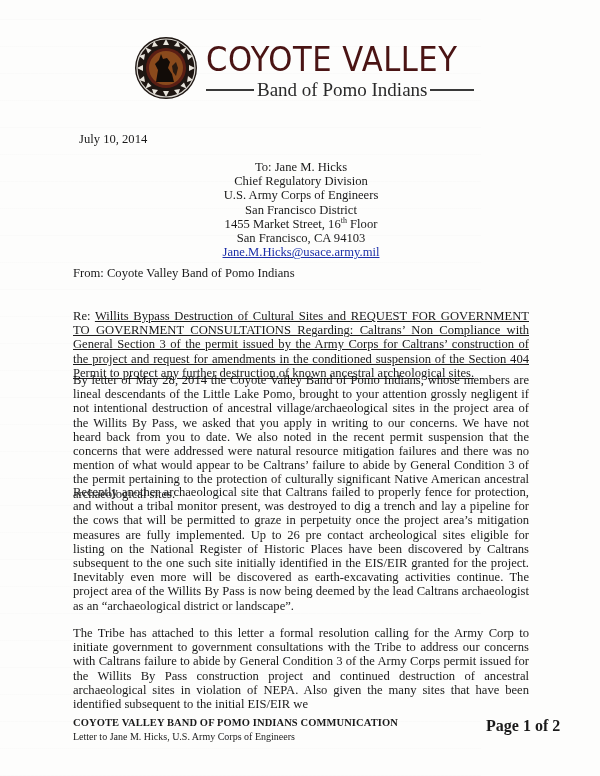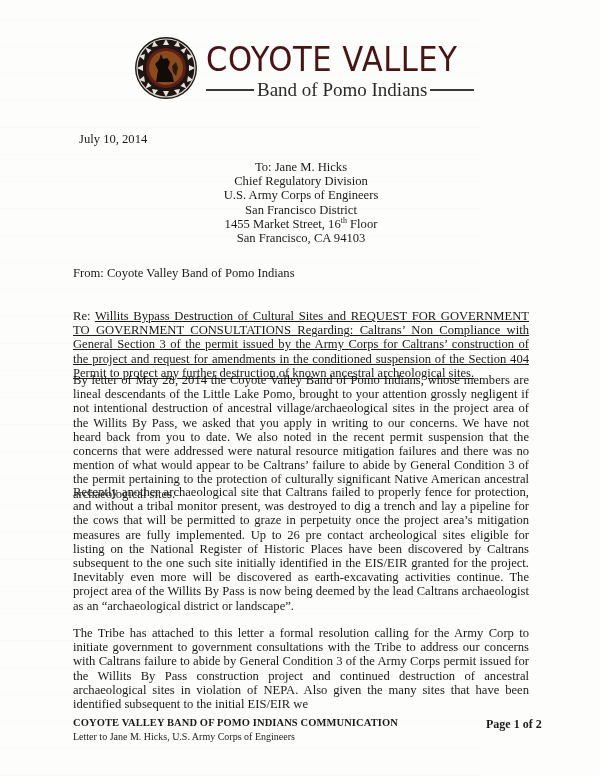--- a/index.html
+++ b/index.html
@@ -59,21 +59,21 @@
     position: absolute; left: 73px; top: 717px;
     font-family: "Liberation Serif", serif; font-weight: bold; font-size: 10.5px;
     letter-spacing: 0.1px; white-space: nowrap;
   }
   .footer-sub {
     position: absolute; left: 73px; top: 731px;
     font-size: 10px; white-space: nowrap;
   }
   .page-no {
     position: absolute; left: 486px; top: 717px;
-    font-weight: bold; font-size: 12px; white-space: nowrap;
+    font-weight: bold; font-size: 16px; white-space: nowrap;
   }
 </style>
 </head>
 <body>
 
 <div class="page">
 
   <div class="letterhead">
     <svg class="seal" viewBox="0 0 64 64">
       <circle cx="32" cy="32" r="31" fill="#1e1612"></circle>
@@ -111,20 +111,21 @@
 
   <div class="text date">July 10, 2014</div>
 
   <div class="text address">
     <span class="line">To: Jane M. Hicks</span>
     <span class="line">Chief Regulatory Division</span>
     <span class="line">U.S. Army Corps of Engineers</span>
     <span class="line">San Francisco District</span>
     <span class="line"><span>1455 Market Street, 16</span><sup>th</sup><span> Floor</span></span>
     <span class="line">San Francisco, CA 94103</span>
+    <span class="line email">Jane.M.Hicks@usace.army.mil</span>
   </div>
 
   <div class="text from">From: Coyote Valley Band of Pomo Indians</div>
 
   <div class="text re"><span>Re: </span><span class="u">Willits Bypass Destruction of Cultural Sites and REQUEST FOR GOVERNMENT TO GOVERNMENT CONSULTATIONS Regarding: Caltrans’ Non Compliance with General Section 3 of the permit issued by the Army Corps for Caltrans’ construction of the project and request for amendments in the conditioned suspension of the Section 404 Permit to protect any further destruction of known ancestral archeological sites.</span></div>
 
   <div class="text para p1">By letter of May 28, 2014 the Coyote Valley Band of Pomo Indians, whose members are lineal descendants of the Little Lake Pomo, brought to your attention grossly negligent if not intentional destruction of ancestral village/archaeological sites in the project area of the Willits By Pass, we asked that you apply in writing to our concerns.  We have not heard back from you to date.  We also noted in the recent permit suspension that the concerns that were addressed were natural resource mitigation failures and there was no mention of what would appear to be Caltrans’ failure to abide by General Condition 3 of the permit pertaining to the protection of culturally significant Native American ancestral archaeological sites.</div>
   <div class="text para p2">Recently another archaeological site that Caltrans failed to properly fence for protection, and without a tribal monitor present, was destroyed to dig a trench and lay a pipeline for the cows that will be permitted to graze in perpetuity once the project area’s mitigation measures are fully implemented.  Up to 26 pre contact archeological sites eligible for listing on the National Register of Historic Places have been discovered by Caltrans subsequent to the one such site initially identified in the EIS/EIR granted for the project.  Inevitably even more will be discovered as earth-excavating activities continue.  The project area of the Willits By Pass is now being deemed by the lead Caltrans archaeologist as an “archaeological district or landscape”.</div>
   <div class="text para p3">The Tribe has attached to this letter a formal resolution calling for the Army Corp to initiate government to government consultations with the Tribe to address our concerns with Caltrans failure to abide by General Condition 3 of the Army Corps permit issued for the Willits By Pass construction project and continued destruction of ancestral archaeological sites in violation of NEPA.  Also given the many sites that have been identified subsequent to the initial EIS/EIR we</div>
 

